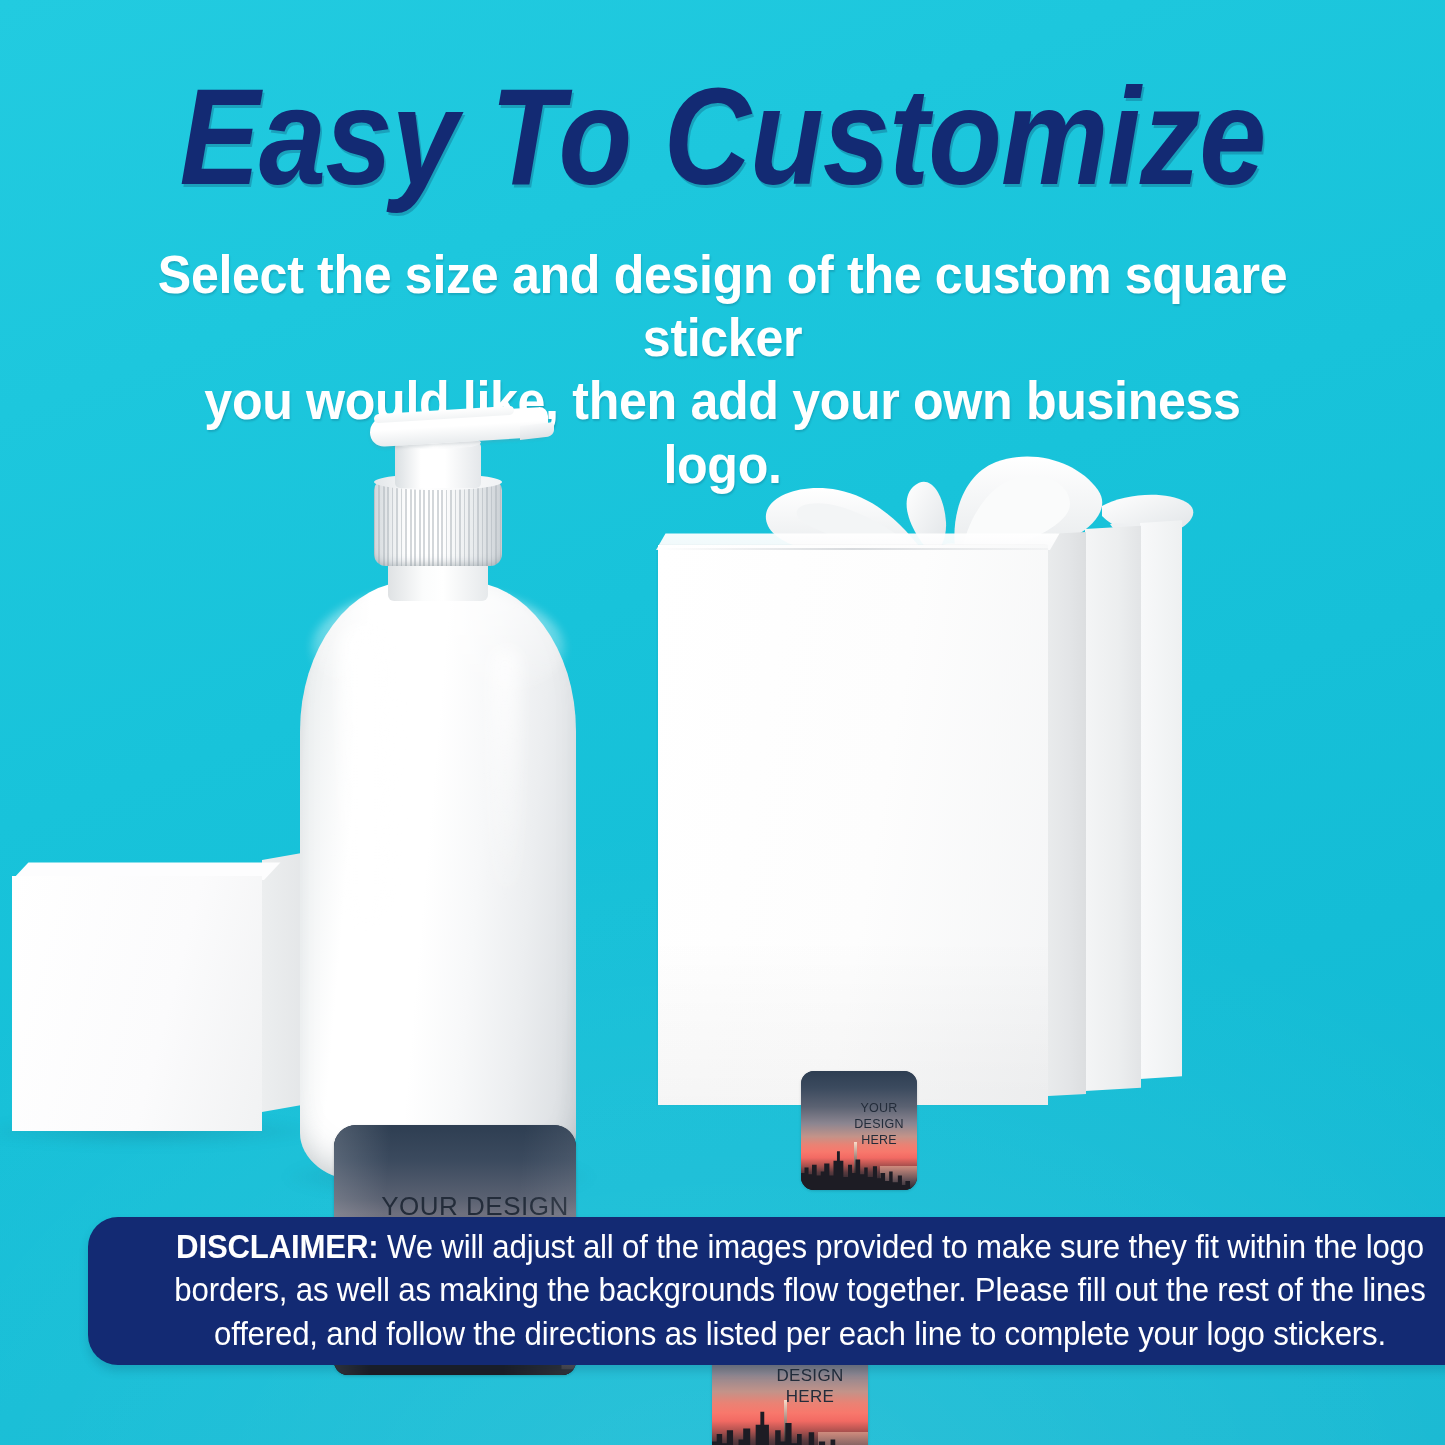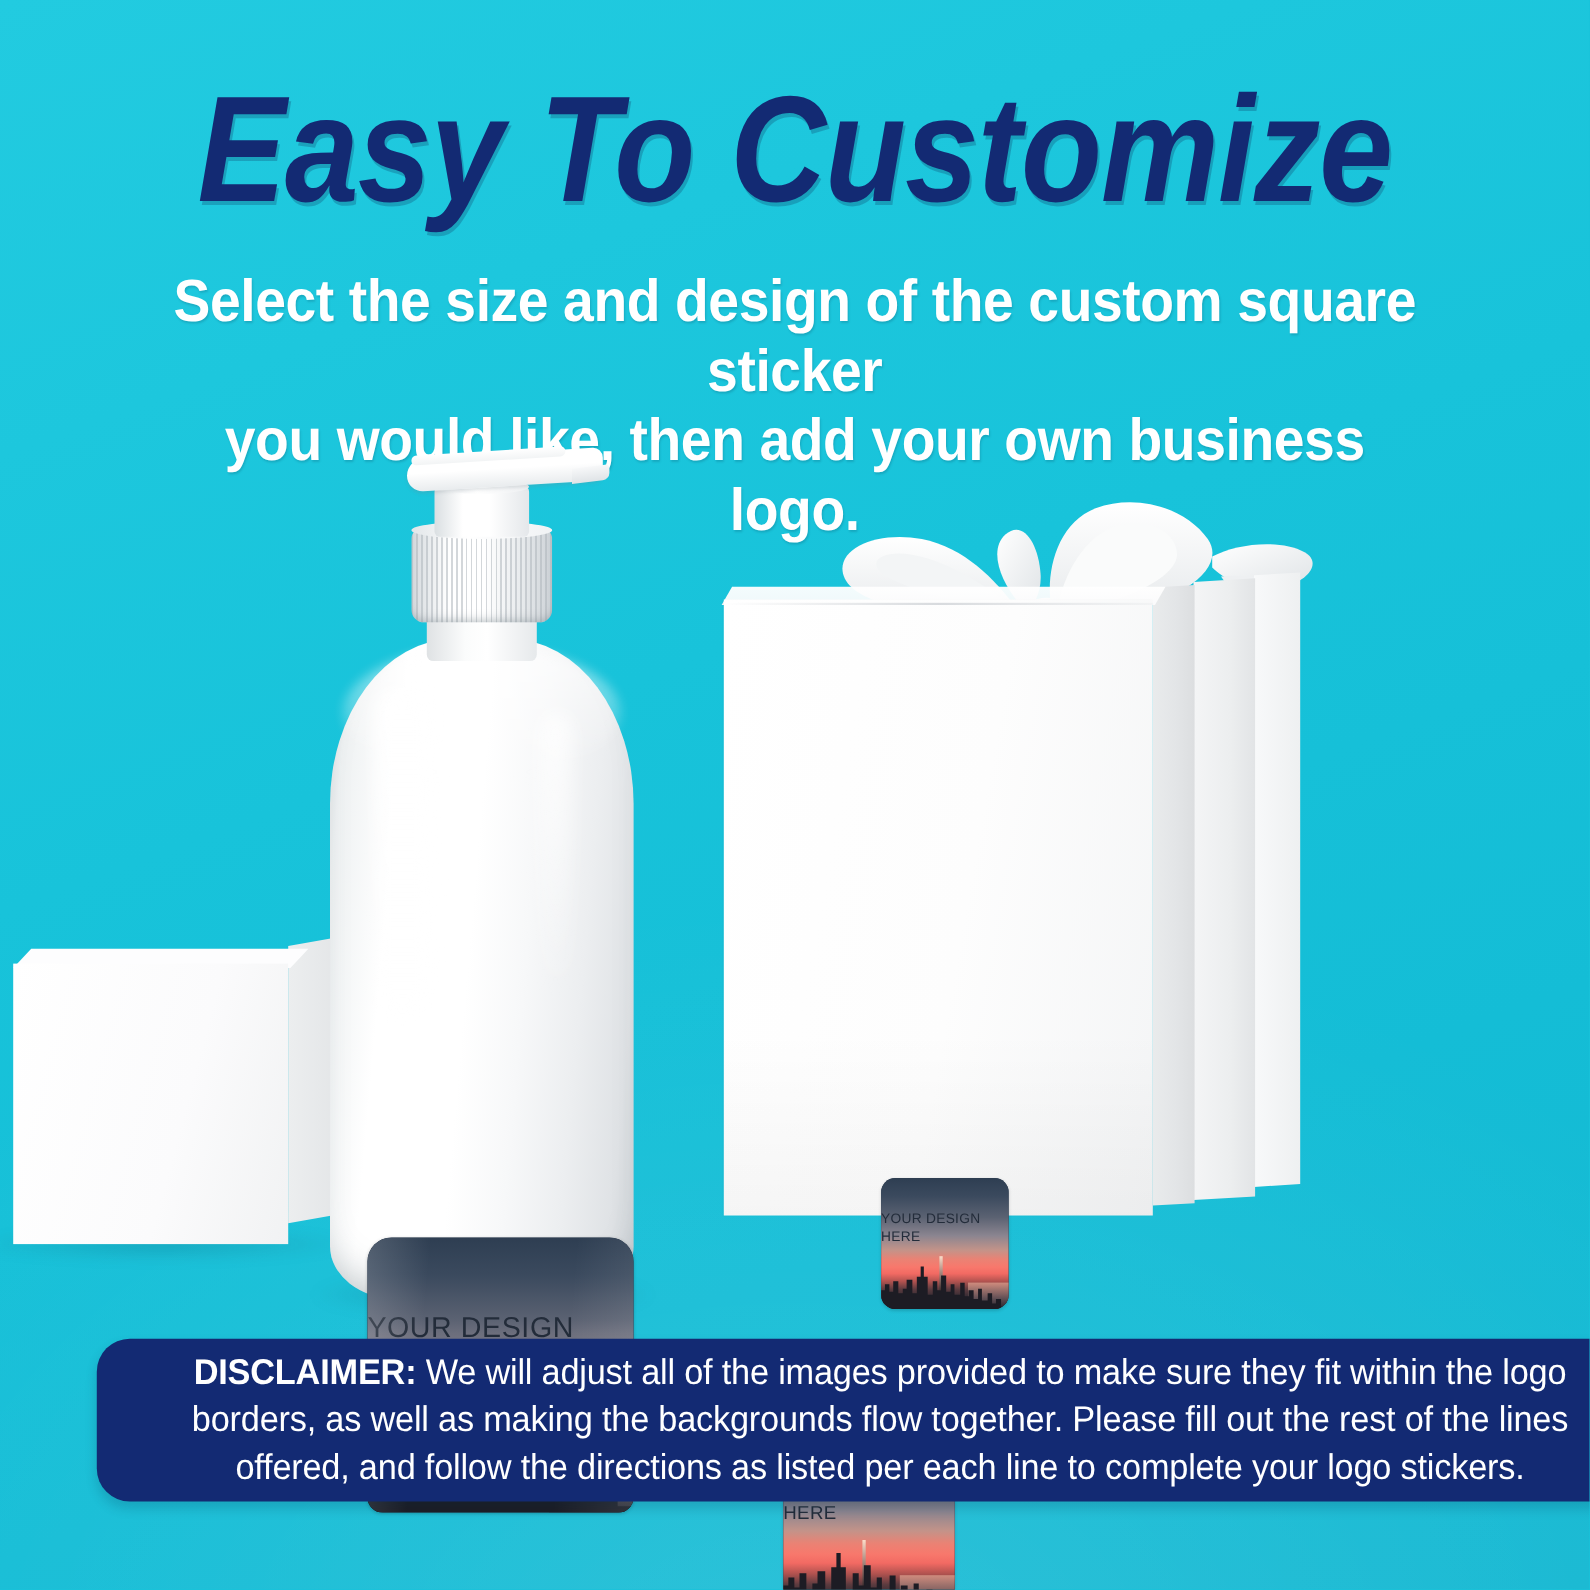--- a/index.html
+++ b/index.html
@@ -217,24 +217,26 @@
     background:linear-gradient(180deg, rgba(214,150,134,.85), rgba(120,96,100,.7) 60%, rgba(40,40,48,.85));
   }
   .sticker .city{ position:absolute; left:0; right:0; bottom:0; height:34%; }
   .sticker .city svg{ width:100%; height:100%; display:block; }
   .sticker .tower{
     position:absolute; left:46%; bottom:14%; width:2.2%; height:26%;
     background:linear-gradient(180deg, rgba(255,230,210,.9), rgba(60,45,45,.95));
   }
   .sticker .stxt{
     position:absolute; left:0; right:0; top:26%;
+    text-align:center;
     color:#232c3a;
     font-weight:normal;
     line-height:1.28;
     letter-spacing:.02em;
+    padding-left:40px;
   }
   .sticker .stxt span{ display:block; }
 
   
   #sticker-bottle{
     left:334px; top:745px; width:242px; height:250px;
     border-radius:22px 22px 14px 14px;
     box-shadow:0 1px 3px rgba(0,0,0,.18);
   }
   #sticker-bottle .stxt{ font-size:26px; }

